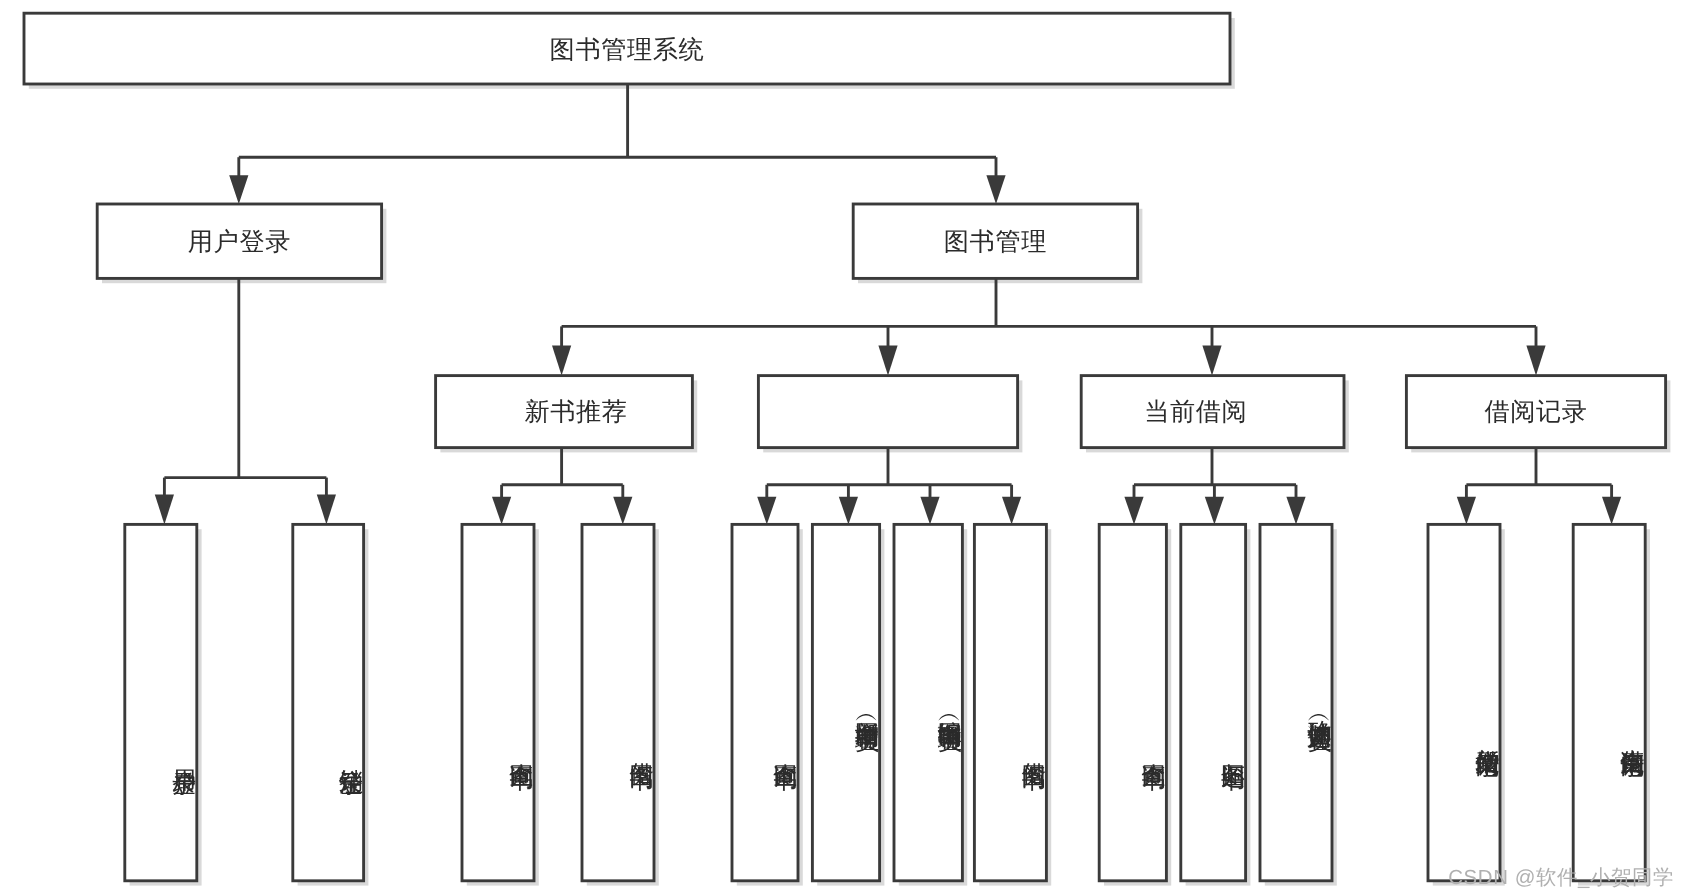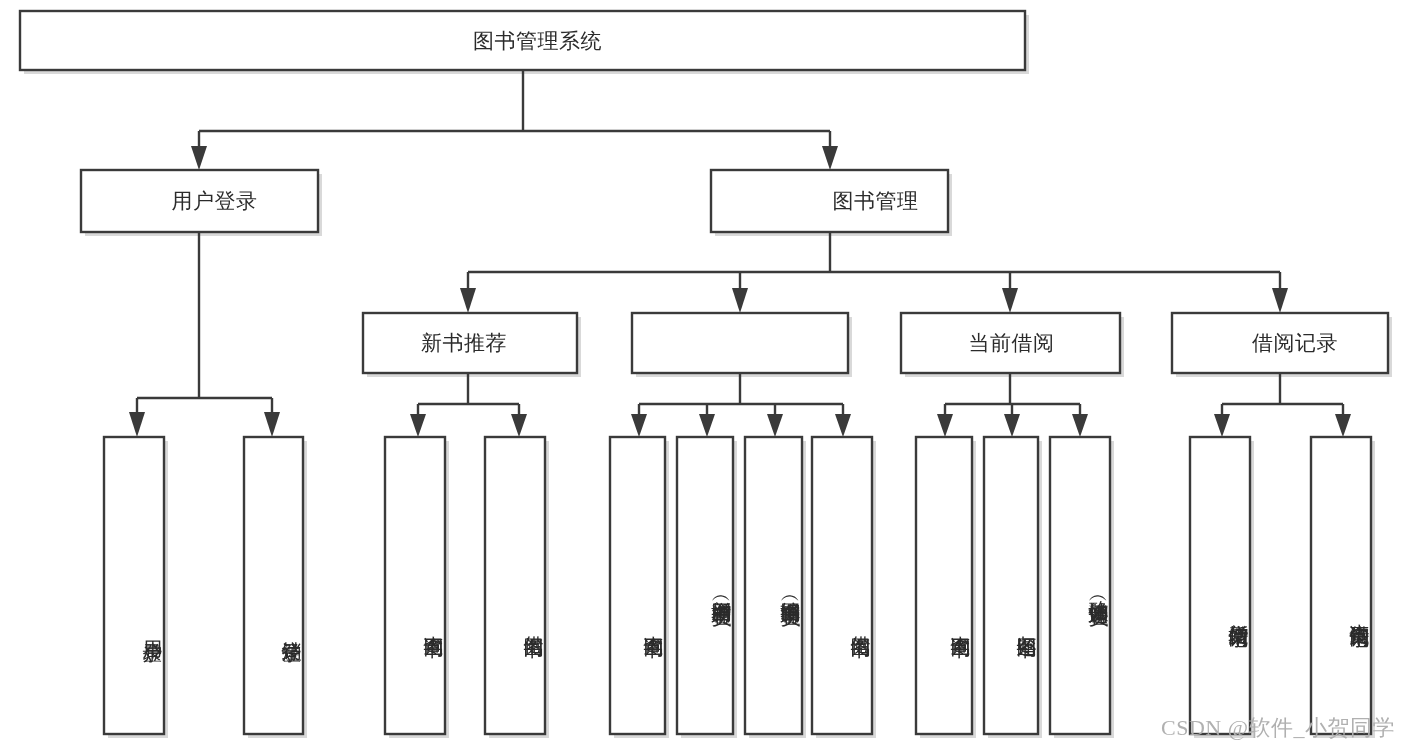--- a/index.html
+++ b/index.html
@@ -48,42 +48,41 @@
     position: absolute;
     display: flex;
     align-items: center;
     justify-content: center;
     color: #2b2b2b;
     font-family: "Liberation Sans", sans-serif;
     font-size: 21px;
     letter-spacing: 0.5px;
     white-space: nowrap;
     pointer-events: none;
-    padding-left: 15px;
   }
   .node-label-v {
     position: absolute;
     display: flex;
     align-items: flex-start;
     justify-content: center;
     color: #2b2b2b;
     font-family: "Liberation Sans", sans-serif;
     font-size: 20px;
     line-height: 1.14;
     writing-mode: vertical-rl;
     text-orientation: upright;
     letter-spacing: 1px;
     pointer-events: none;
   }
   .watermark {
     position: absolute;
     right: 10px;
     bottom: 4px;
-    font-family: Liberation Serif, serif;
-    font-size: 22px;
+    font-family: Liberation Sans, sans-serif;
+    font-size: 17px;
     color: #b0b0b0;
     letter-spacing: 0.5px;
     white-space: nowrap;
   }
 </style>
 </head>
 <body>
 
 <div id="diagram-root">
 
@@ -205,23 +204,23 @@
     <rect class="node-box" x="916" y="437" width="56" height="297"></rect>
     <rect class="node-box" x="984" y="437" width="54" height="297"></rect>
     <rect class="node-box" x="1050" y="437" width="60" height="297"></rect>
     <rect class="node-box" x="1190" y="437" width="60" height="297"></rect>
     <rect class="node-box" x="1311" y="437" width="60" height="297"></rect>
   </svg>
 
   <div class="node-label-h" style="left:20px; top:11px; width:1005px; height:59px;">图书管理系统</div>
 
   <div class="node-label-h" style="left:81px; top:170px; width:237px; height:62px;">用户登录</div>
-  <div class="node-label-h" style="left:742px; top:170px; width:237px; height:62px;">图书管理</div>
-
-  <div class="node-label-h" style="left:342px; top:313px; width:214px; height:60px;">新书推荐</div>
+  <div class="node-label-h" style="left:711px; top:170px; width:237px; height:62px;">图书管理</div>
+
+  <div class="node-label-h" style="left:373px; top:313px; width:214px; height:60px;">新书推荐</div>
   <div class="node-label-h" style="left:901px; top:313px; width:191px; height:60px;">当前借阅</div>
   <div class="node-label-h" style="left:1172px; top:313px; width:216px; height:60px;">借阅记录</div>
 
   <div class="node-label-v" style="left:104px; top:520px; width:60px; height:214px;">用户登录</div>
   <div class="node-label-v" style="left:244px; top:520px; width:59px; height:214px;">注销登录</div>
 
   <div class="node-label-v" style="left:385px; top:510px; width:60px; height:224px;">查询图书</div>
   <div class="node-label-v" style="left:485px; top:510px; width:60px; height:224px;">借阅图书</div>
 
   <div class="node-label-v" style="left:610px; top:510px; width:55px; height:224px;">查询图书</div>

